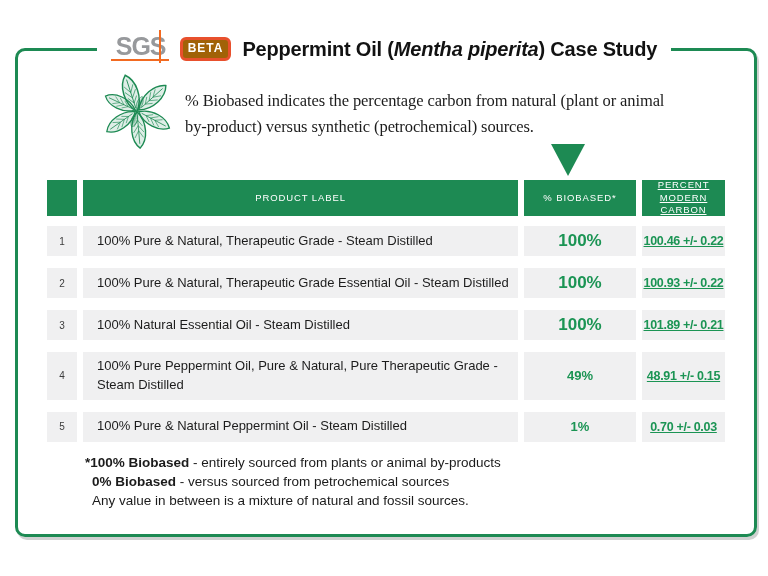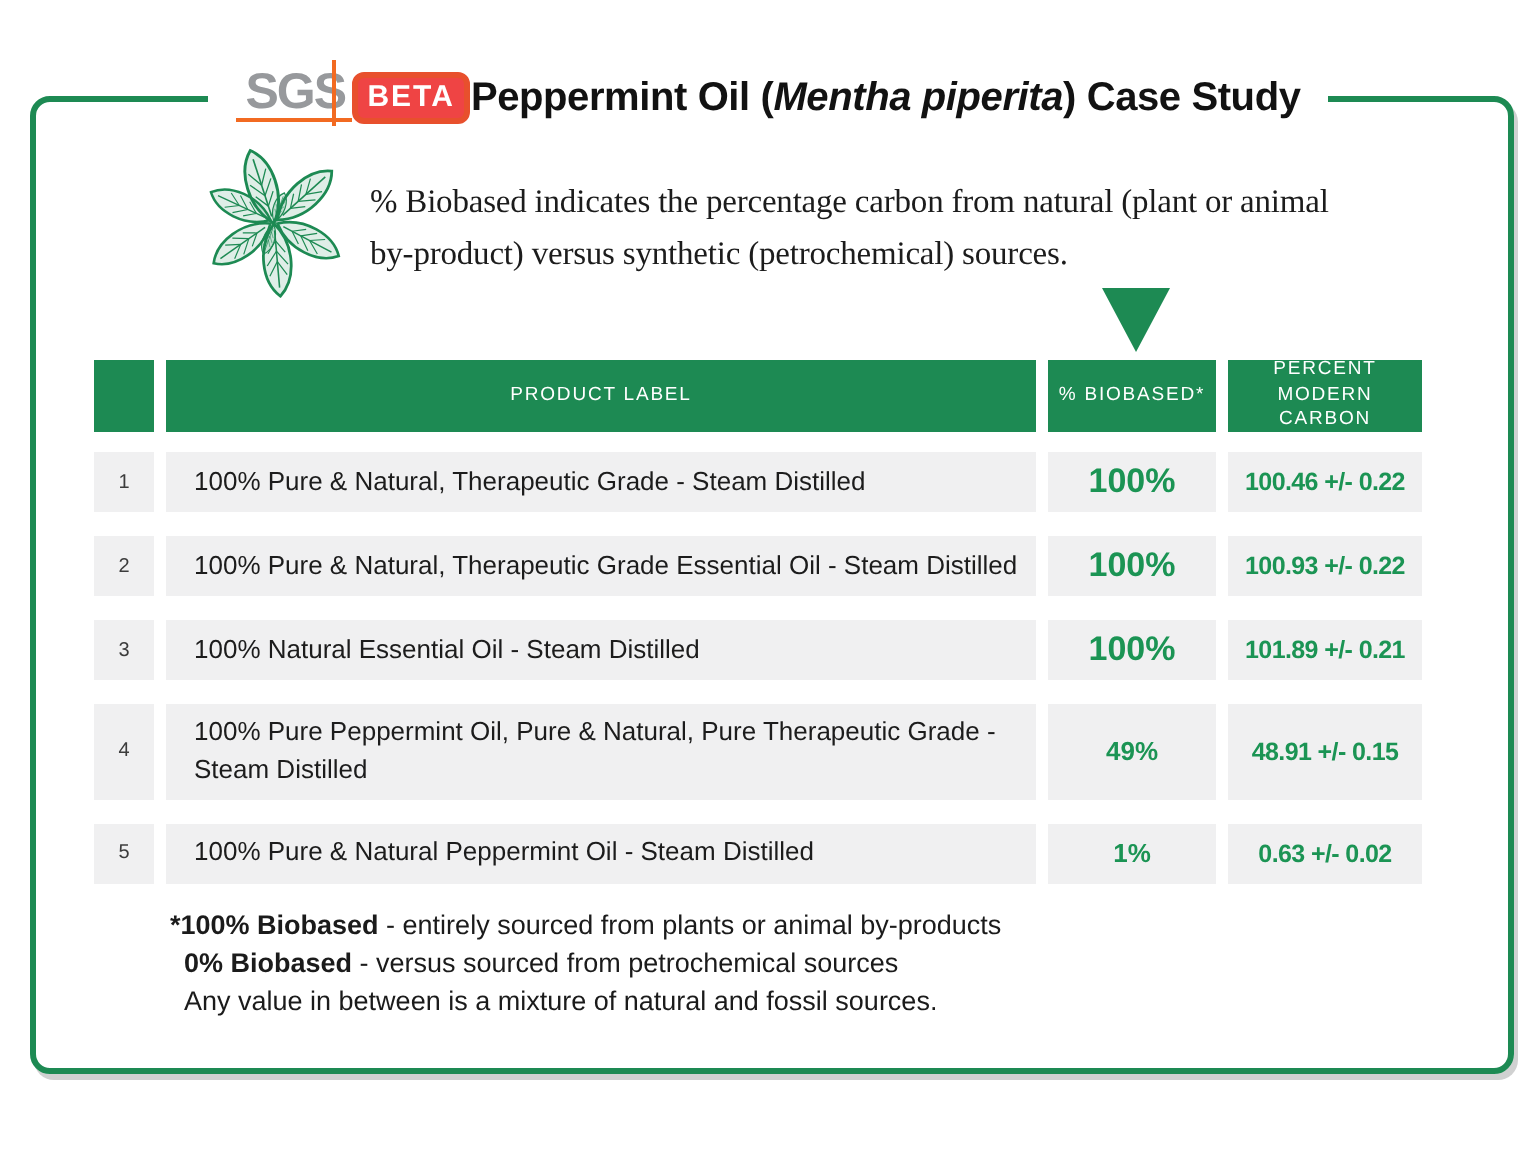--- a/index.html
+++ b/index.html
@@ -19,32 +19,32 @@
   
   .card-border{
     position:absolute;left:15px;top:48px;width:742px;height:489px;
     border:3px solid var(--green);border-radius:10px;
     box-shadow:2px 3px 0 rgba(150,152,154,.45);
     background:transparent;
   }
 
   
   .title-bar{position:absolute;top:28px;left:0;width:768px;display:flex;justify-content:center;}
-  .title-inner{background:#fff;padding:4px 14px;display:flex;align-items:center;}
+  .title-inner{background:#fff;padding:4px 14px;display:flex;align-items:center;gap:11px;}
   .sgs-logo{position:relative;width:58px;height:34px;}
   .sgs-text{
     position:absolute;left:5px;top:2px;
     font-size:25px;font-weight:800;letter-spacing:-1px;color:var(--sgs-gray);
     line-height:1;
   }
   .sgs-vline{position:absolute;right:8px;top:-2px;width:2px;height:33px;background:var(--orange);}
   .sgs-underline{position:absolute;left:0;bottom:5px;width:58px;height:2px;background:var(--orange);}
   .beta-badge{
-    background:#ef4444;border:3px solid var(--beta-red);border-radius:6px;
-    color:#fff;font-size:15px;font-weight:700;letter-spacing:1px;
+    background:#a16207;border:3px solid var(--beta-red);border-radius:6px;
+    color:#fff;font-size:12px;font-weight:700;letter-spacing:1px;
     padding:2px 5px;line-height:1.1;
   }
   .title{font-size:20px;font-weight:800;color:#121212;white-space:nowrap;letter-spacing:-.2px;}
   .title em{font-style:italic;font-weight:800;margin-top:16px;}
 
   
   .mint{position:absolute;left:93px;top:70px;}
 
   
   .intro{
@@ -62,25 +62,25 @@
   
   .table{position:absolute;left:47px;top:180px;width:676px;}
   .trow,.thead{display:flex;gap:6px;}
   .thead{height:36px;margin-bottom:10px;}
   .trow{margin-bottom:12px;}
   .cell{display:flex;align-items:center;}
   .cell.num{width:30px;justify-content:center;background:var(--row-bg);
     font-size:10px;color:#3c3c3c;flex:none;}
   .cell.product{width:435px;background:var(--row-bg);padding:5px 8px 5px 14px;
     font-size:13px;color:#1c1c1c;line-height:1.45;flex:none;}
-  .cell.bio{width:84px;justify-content:center;background:var(--row-bg);
+  .cell.bio{width:112px;justify-content:center;background:var(--row-bg);
     font-weight:700;color:var(--val-green);font-size:13px;flex:none;}
-  .cell.carbon{width:97px;justify-content:center;background:var(--row-bg);
+  .cell.carbon{width:83px;justify-content:center;background:var(--row-bg);
     font-weight:700;color:var(--val-green);font-size:12.5px;letter-spacing:-.3px;
-    text-align:center;flex:none;}
+    text-align:center;flex:none;text-decoration:underline;}
   .cell.head{background:var(--green);color:#fff;font-size:9.5px;font-weight:400;
     letter-spacing:.9px;justify-content:center;text-align:center;line-height:1.35;padding:2px;}
   .cell.bio.big{font-size:17px;}
   .r1,.r2,.r3,.r5{min-height:30px;}
   .r4{min-height:38px;}
   .r1 .cell,.r2 .cell,.r3 .cell,.r5 .cell{min-height:30px;}
   .r4 .cell{min-height:38px;}
 
   
   .footnote{position:absolute;left:85px;top:453px;font-size:13.5px;line-height:19px;color:#1b1b1b;}
@@ -164,21 +164,21 @@
       <div class="cell num">4</div>
       <div class="cell product">100% Pure Peppermint Oil, Pure &amp; Natural, Pure Therapeutic Grade  - Steam Distilled</div>
       <div class="cell bio">49%</div>
       <div class="cell carbon">48.91 +/- 0.15</div>
     </div>
 
     <div class="trow r5">
       <div class="cell num">5</div>
       <div class="cell product">100% Pure &amp; Natural Peppermint Oil - Steam Distilled</div>
       <div class="cell bio">1%</div>
-      <div class="cell carbon">0.63 +/- 0.02</div>
+      <div class="cell carbon">0.70 +/- 0.03</div>
     </div>
 
   </div>
 
   <div class="footnote">
     <p><b>*100% Biobased</b><span> - entirely sourced from plants or animal by-products</span></p>
     <p class="indent"><b>0% Biobased</b><span> - versus sourced from petrochemical sources</span></p>
     <p class="indent">Any value in between is a mixture of natural and fossil sources.</p>
   </div>
 

